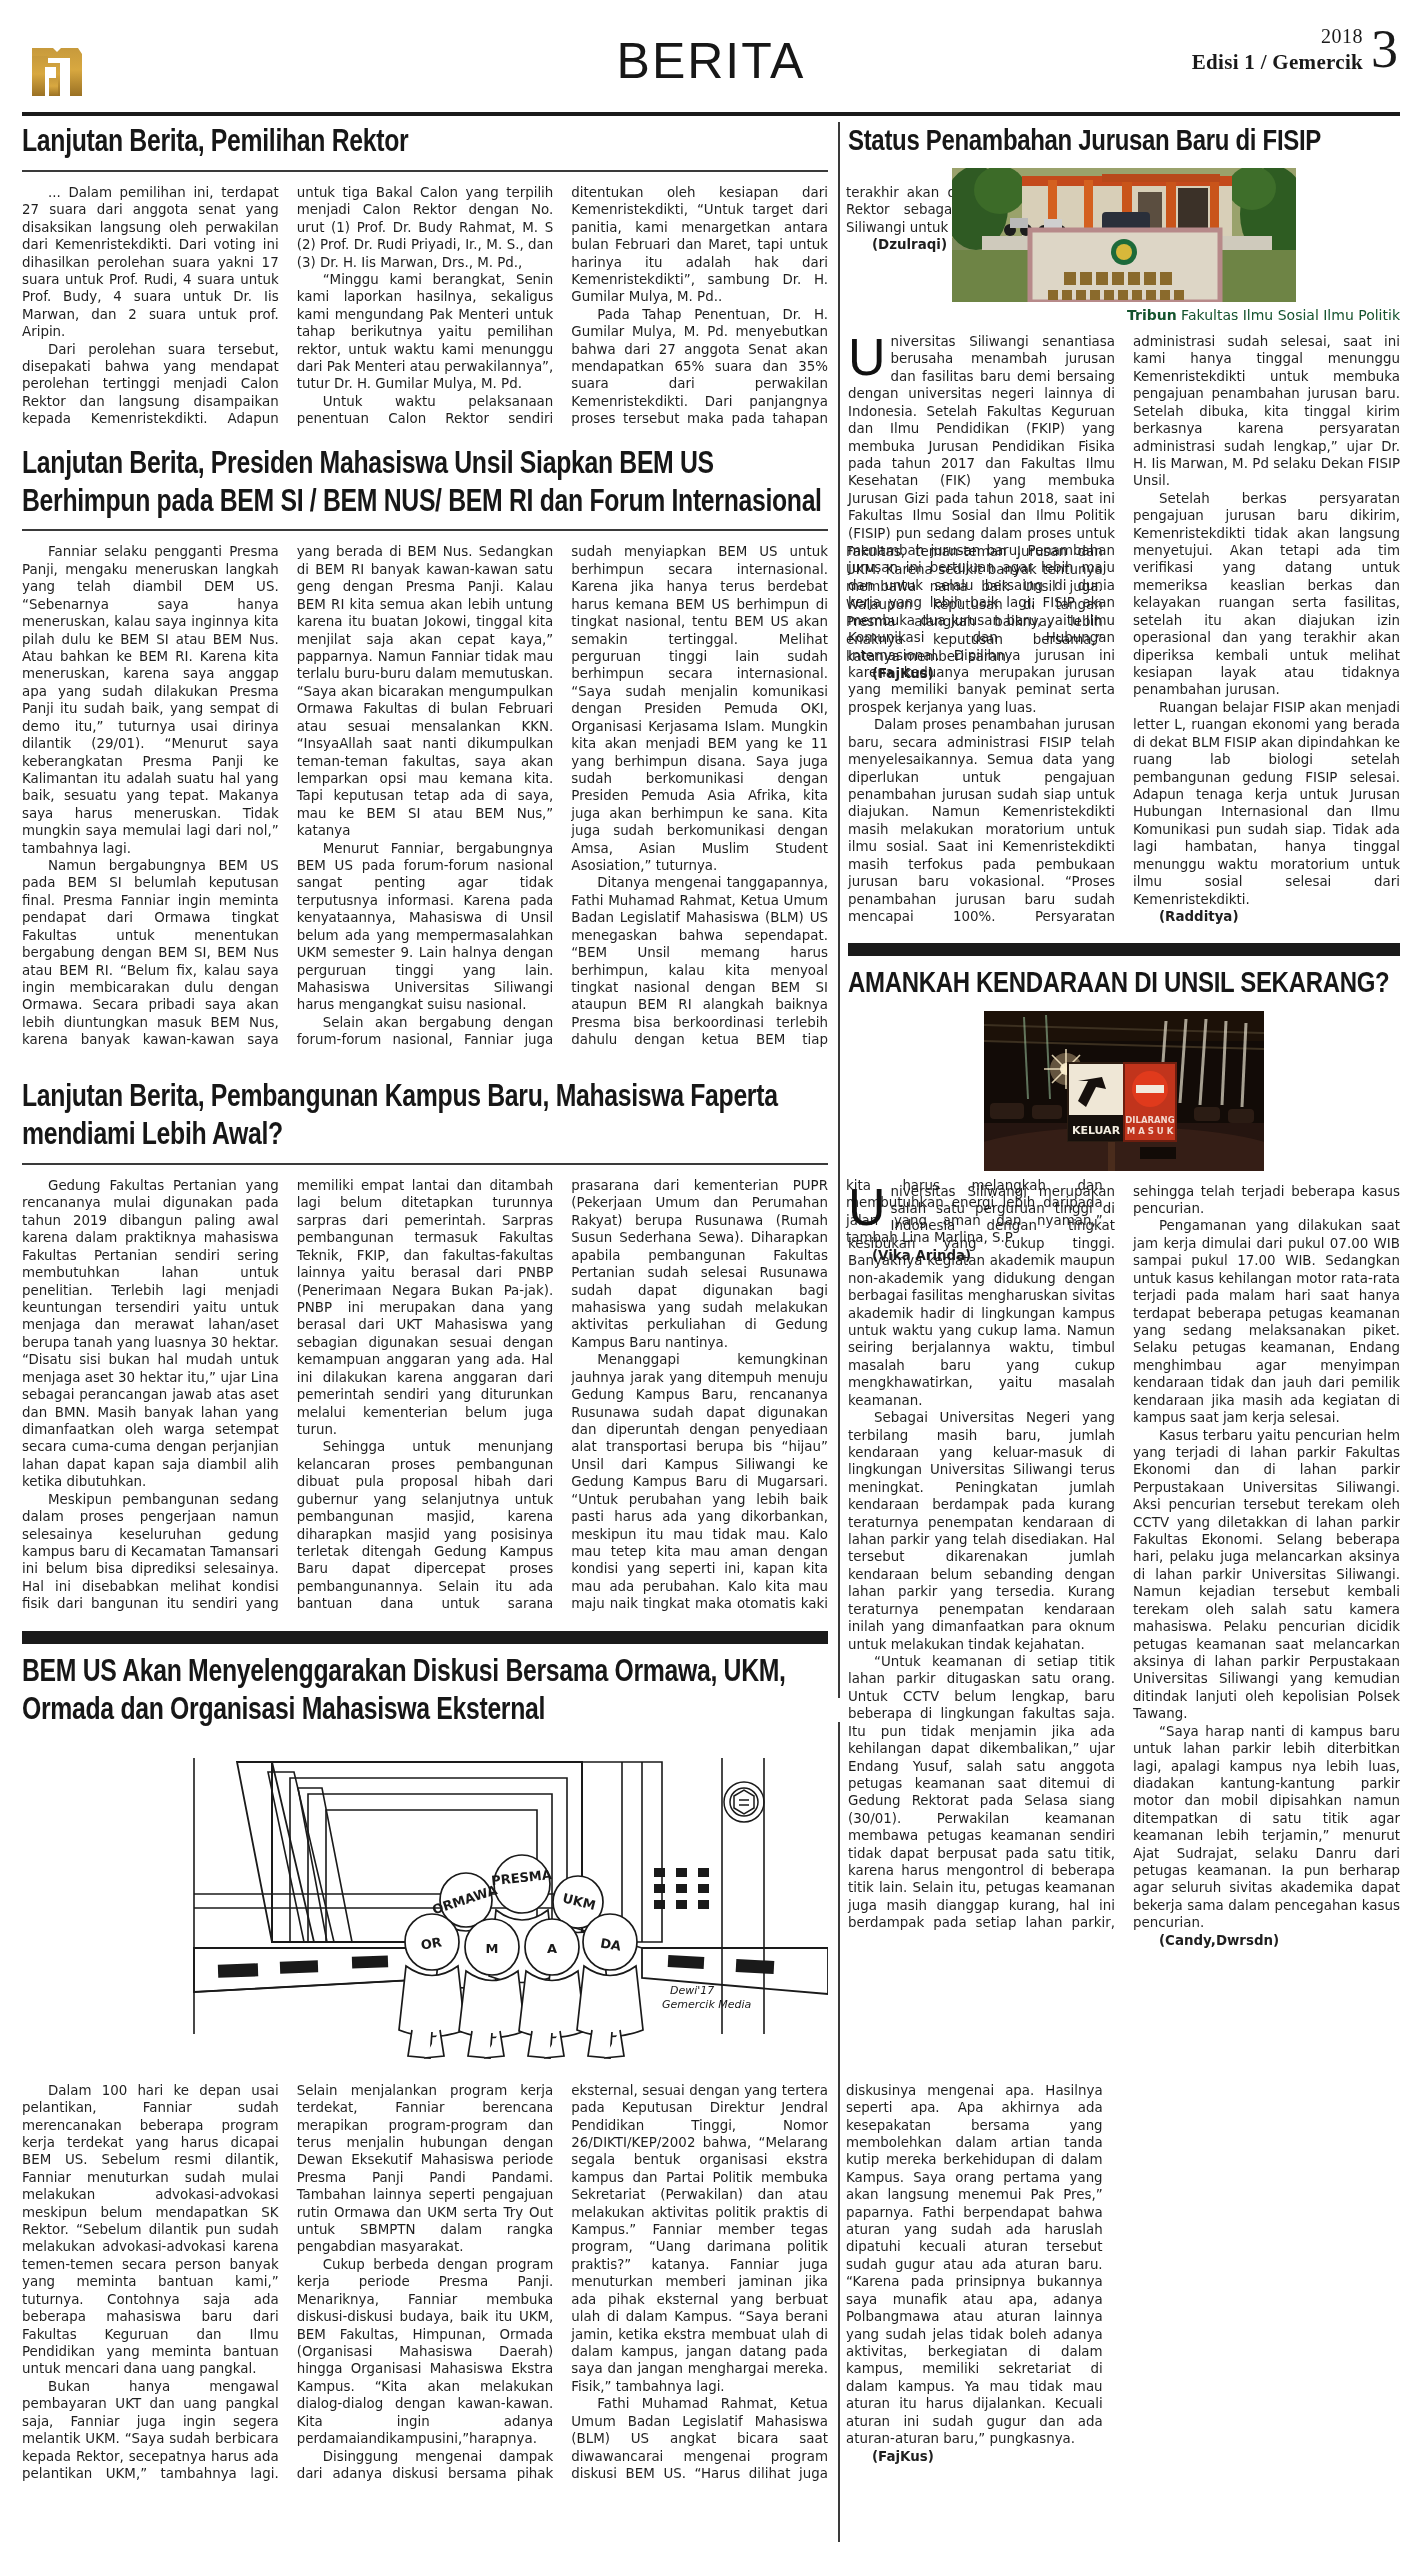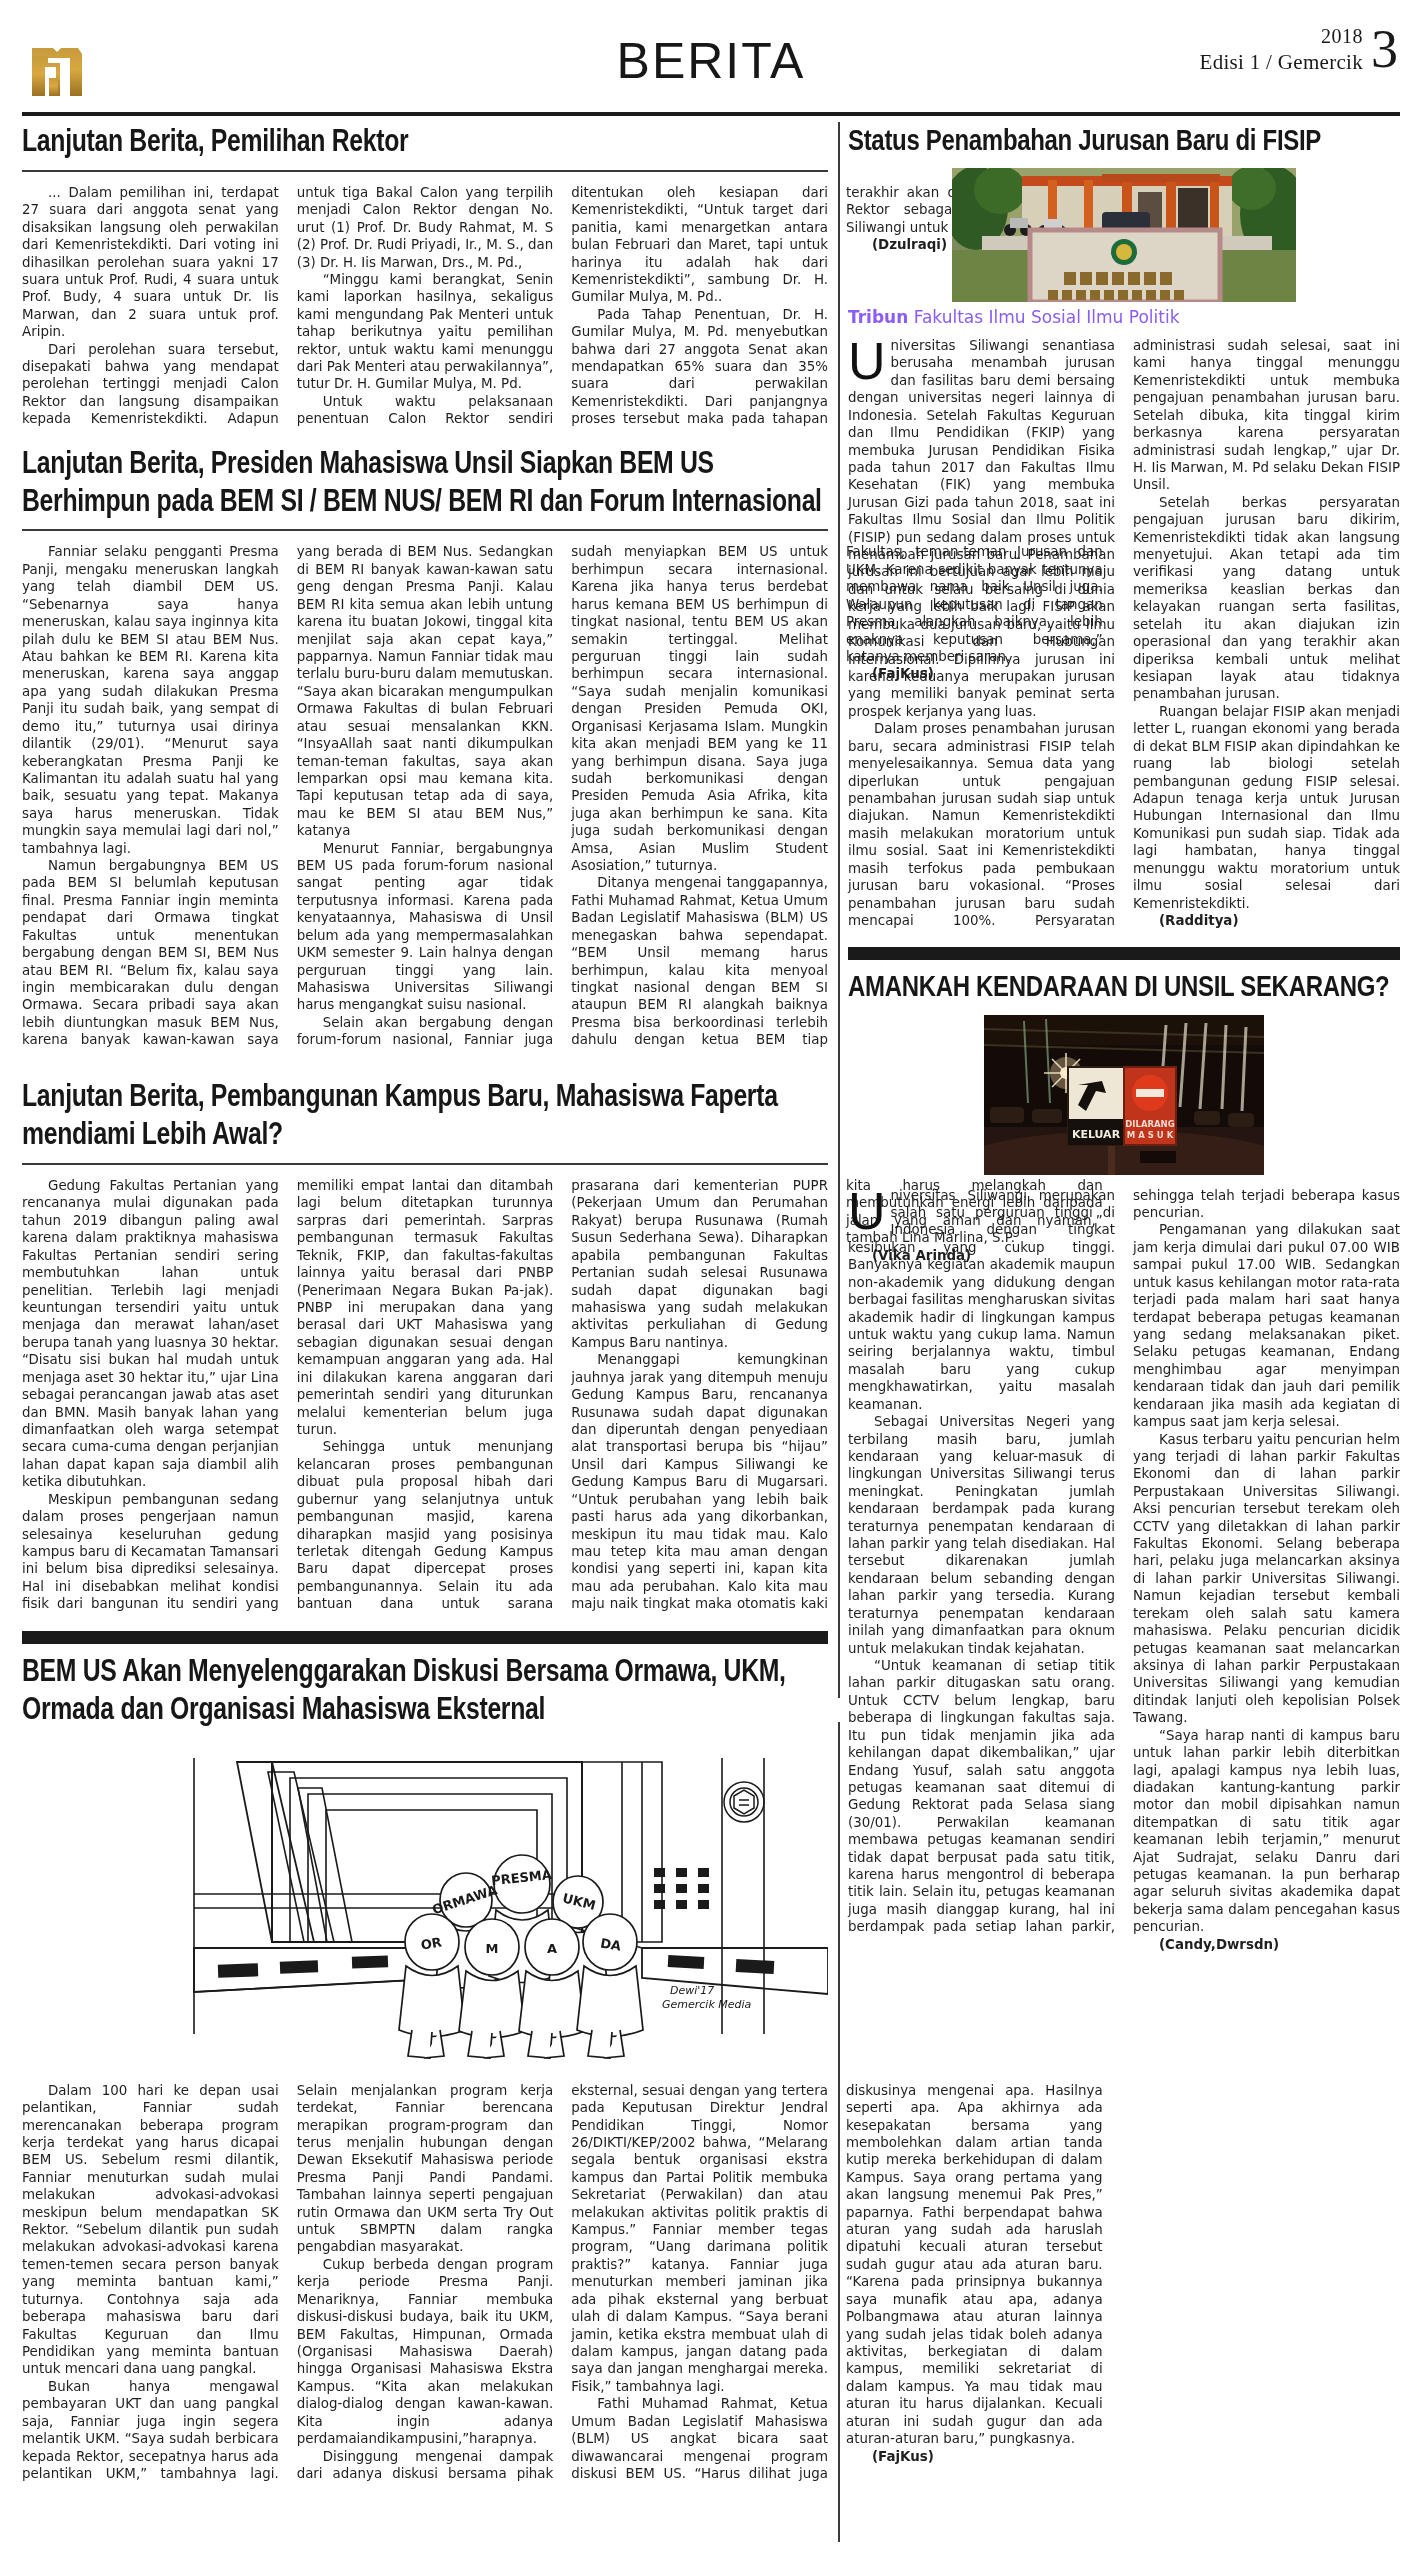--- a/index.html
+++ b/index.html
@@ -61,20 +61,21 @@
   .mr-year {
     font-size: 20px;
     letter-spacing: .5px;
     margin-bottom: 6px;
     display: block;
   }
   .mr-edition {
     font-size: 21px;
     letter-spacing: .3px;
     display: block;
+    font-weight: bold;
   }
   .mr-page {
     font-size: 54px;
     line-height: .85;
     font-weight: 400;
   }
 
   .rule-main {
     position: absolute;
     left: 22px;
@@ -156,24 +157,24 @@
   .tail-right { text-align: left; display: block; margin-top: 2px; }
 
   
   .photo {
     position: relative;
     overflow: hidden;
     background: #333;
   }
   .photo svg { display: block; width: 100%; height: 100%; }
   .caption {
-    font-size: 17px;
-    text-align: left;
+    font-size: 14px;
+    text-align: right;
     margin: 5px 0 10px 0;
-    color: #8b5cf6;
+    color: #14532d;
     font-family: "DejaVu Sans", sans-serif;
   }
   .caption b { font-weight: 700; }
 
   
   .dropcap::first-letter {
     float: left;
     font-family: "Liberation Sans", sans-serif;
     font-size: 52px;
     line-height: 0.82;

